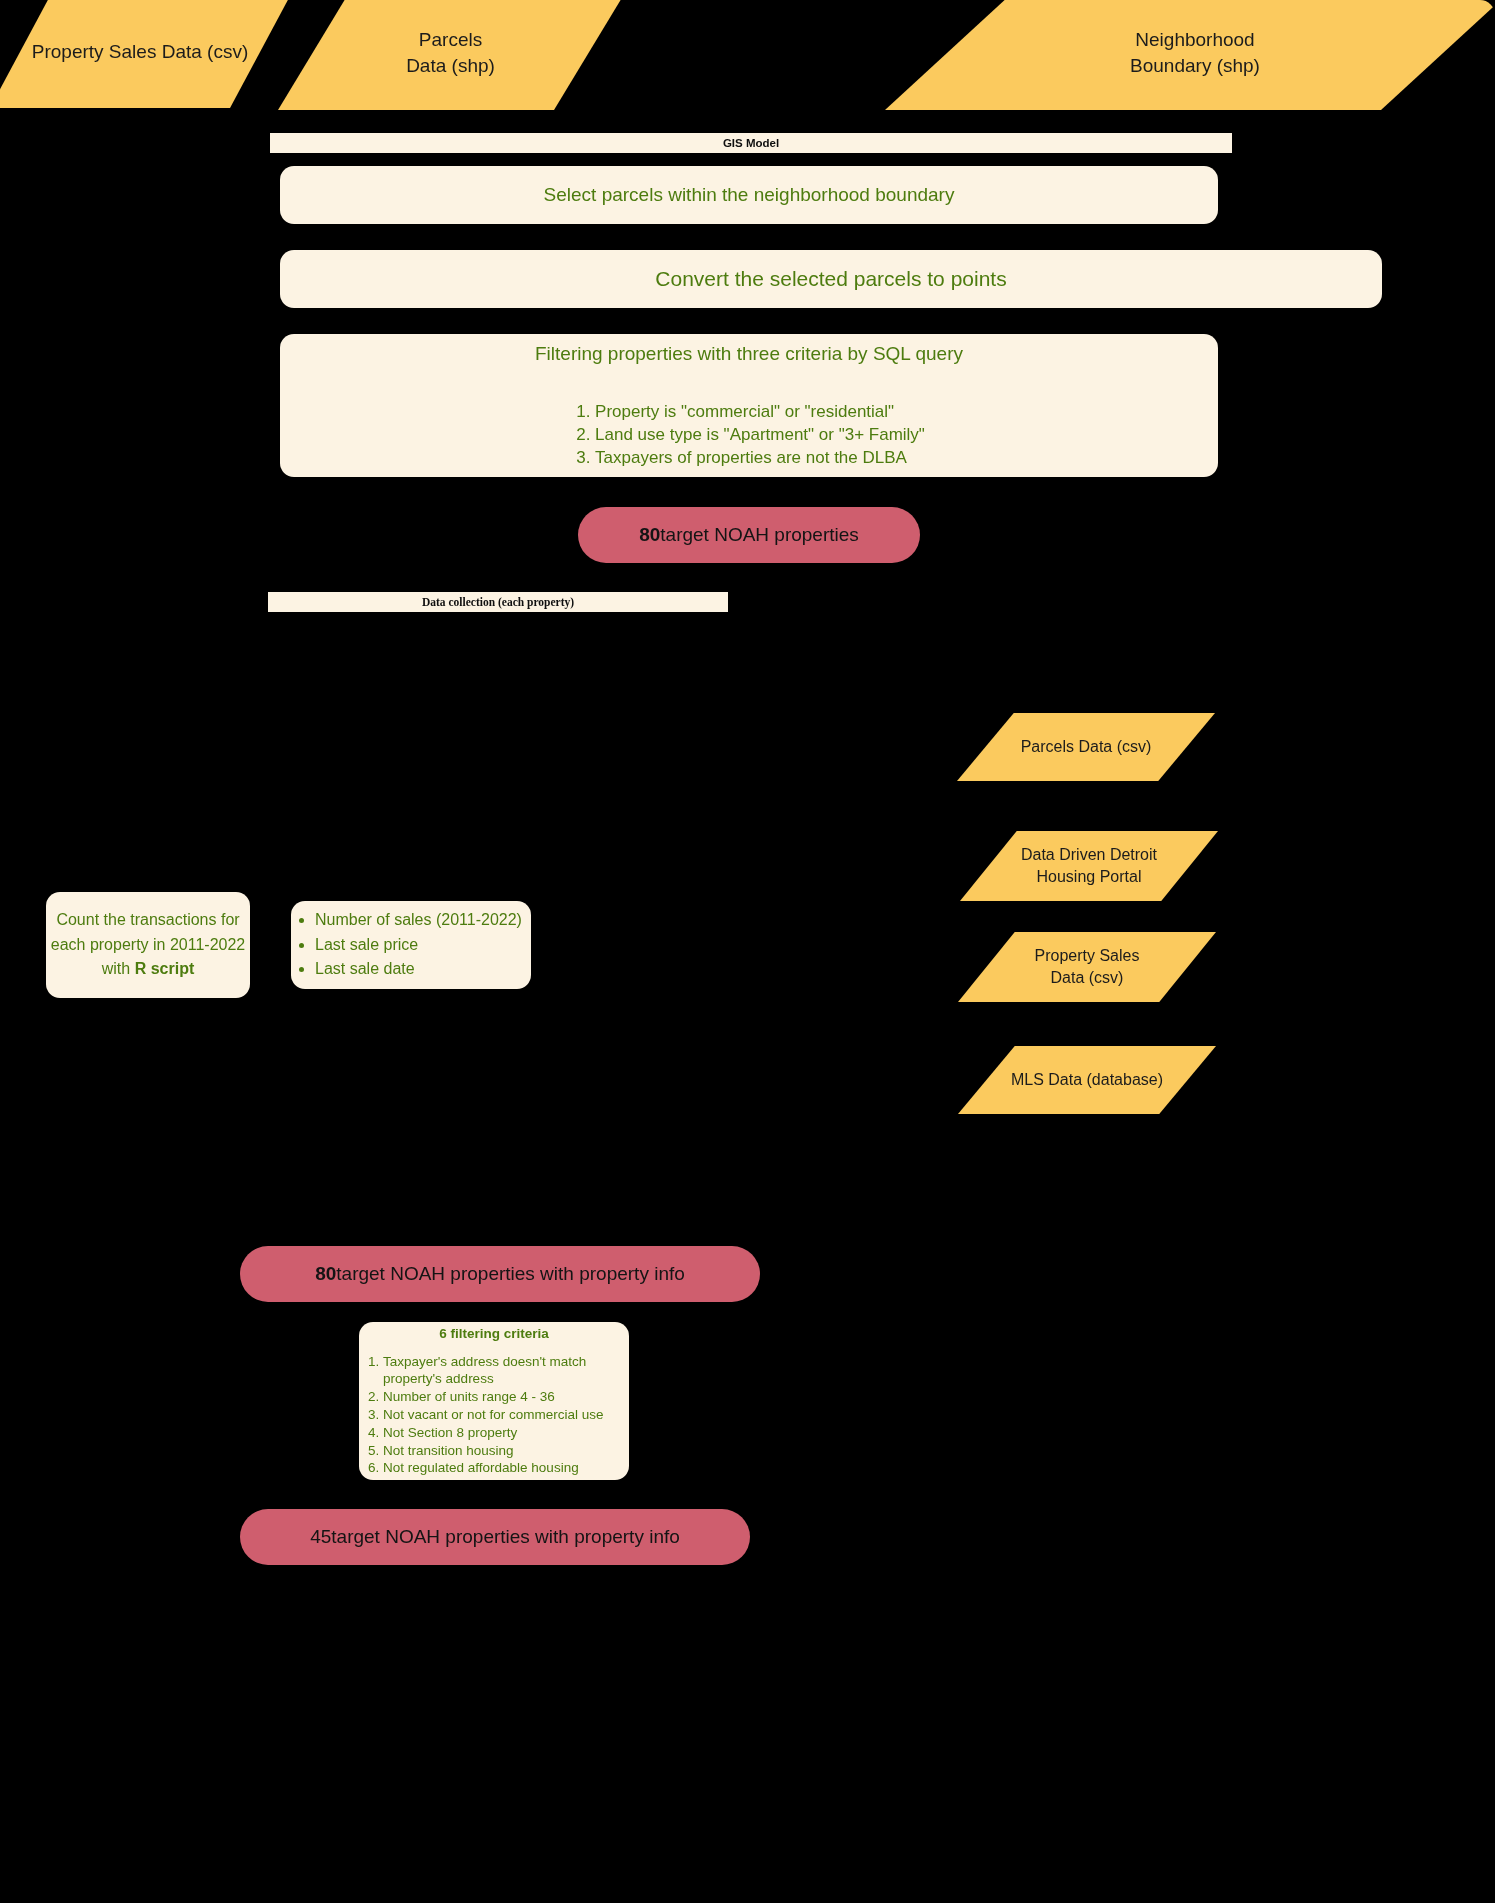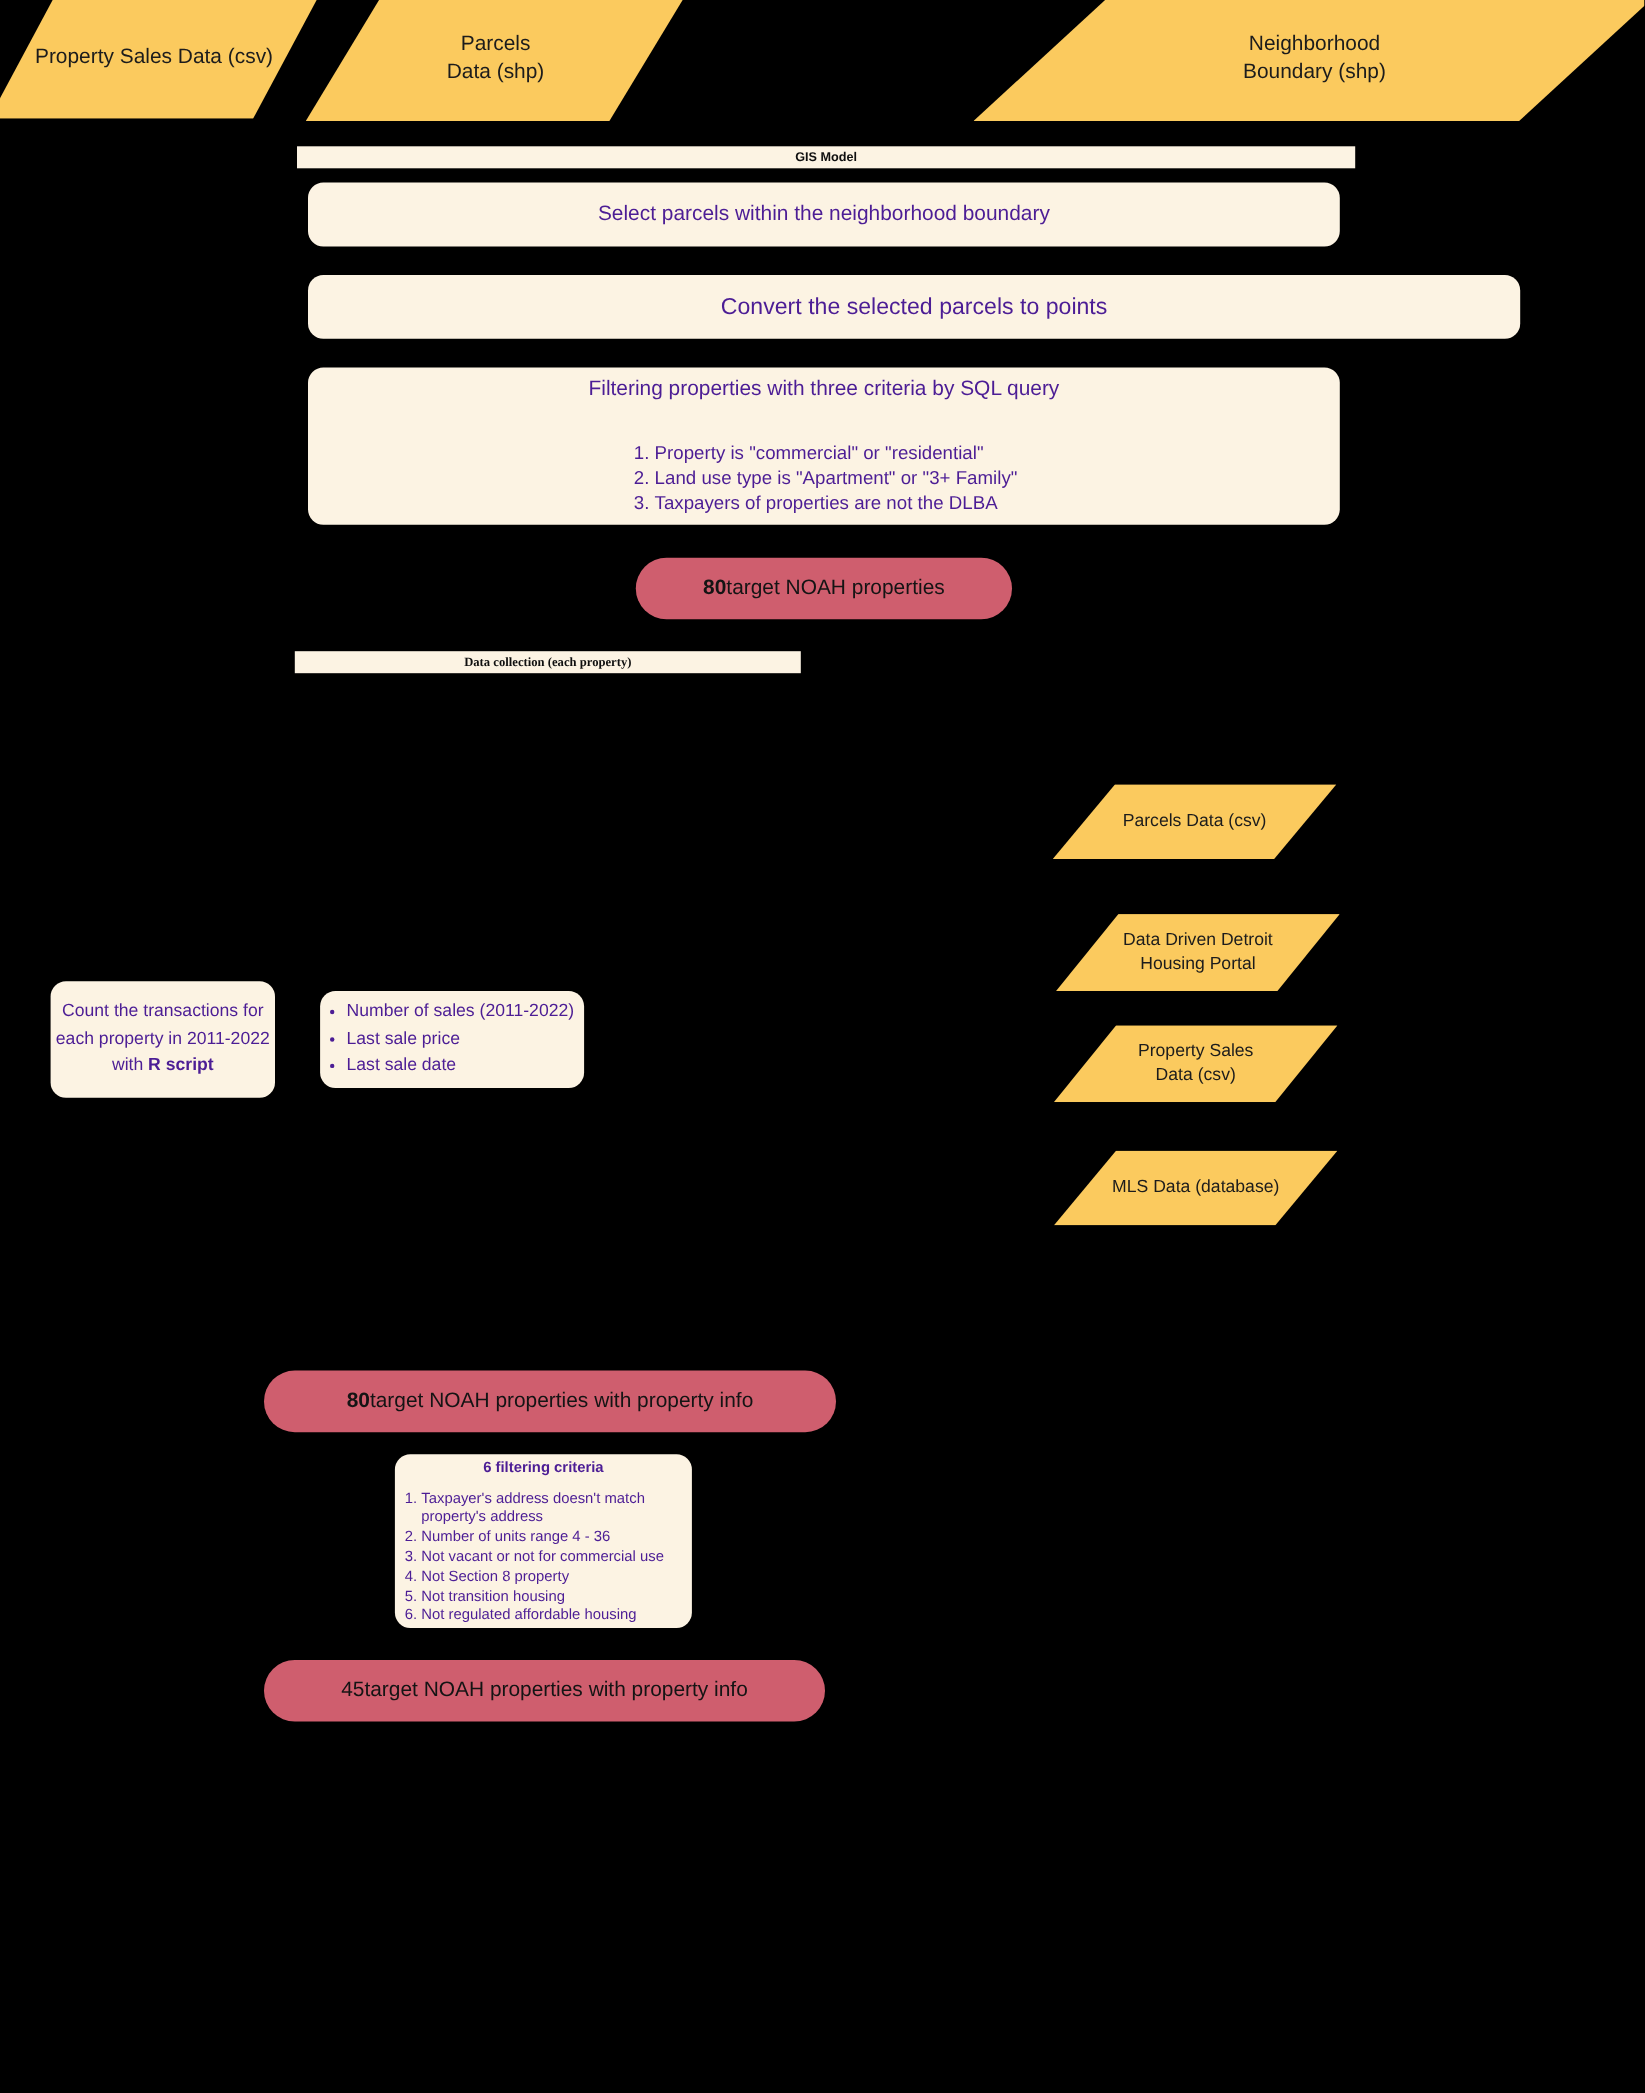--- a/index.html
+++ b/index.html
@@ -10,20 +10,21 @@
   body {
     font-family: "Liberation Sans", sans-serif;
     color: #1a1a1a;
   }
   #canvas {
     position: relative;
     width: 1495px;
     height: 1903px;
     background: #000000;
     overflow: hidden;
+    border-radius: 15px;
   }
 
   
   .para {
     position: absolute;
     background: #FBCA5E;
     display: flex;
     align-items: center;
     justify-content: center;
     text-align: center;
@@ -32,21 +33,21 @@
     box-sizing: border-box;
     padding: 6px 10px;
   }
 
   
   .box {
     position: absolute;
     background: #FCF3E3;
     border-radius: 14px;
     box-sizing: border-box;
-    color: #4c1d95;
+    color: #4d7c0f;
     display: flex;
     flex-direction: column;
     align-items: center;
     justify-content: center;
     text-align: center;
     line-height: 1.4;
   }
 
   
   .section-bar {

